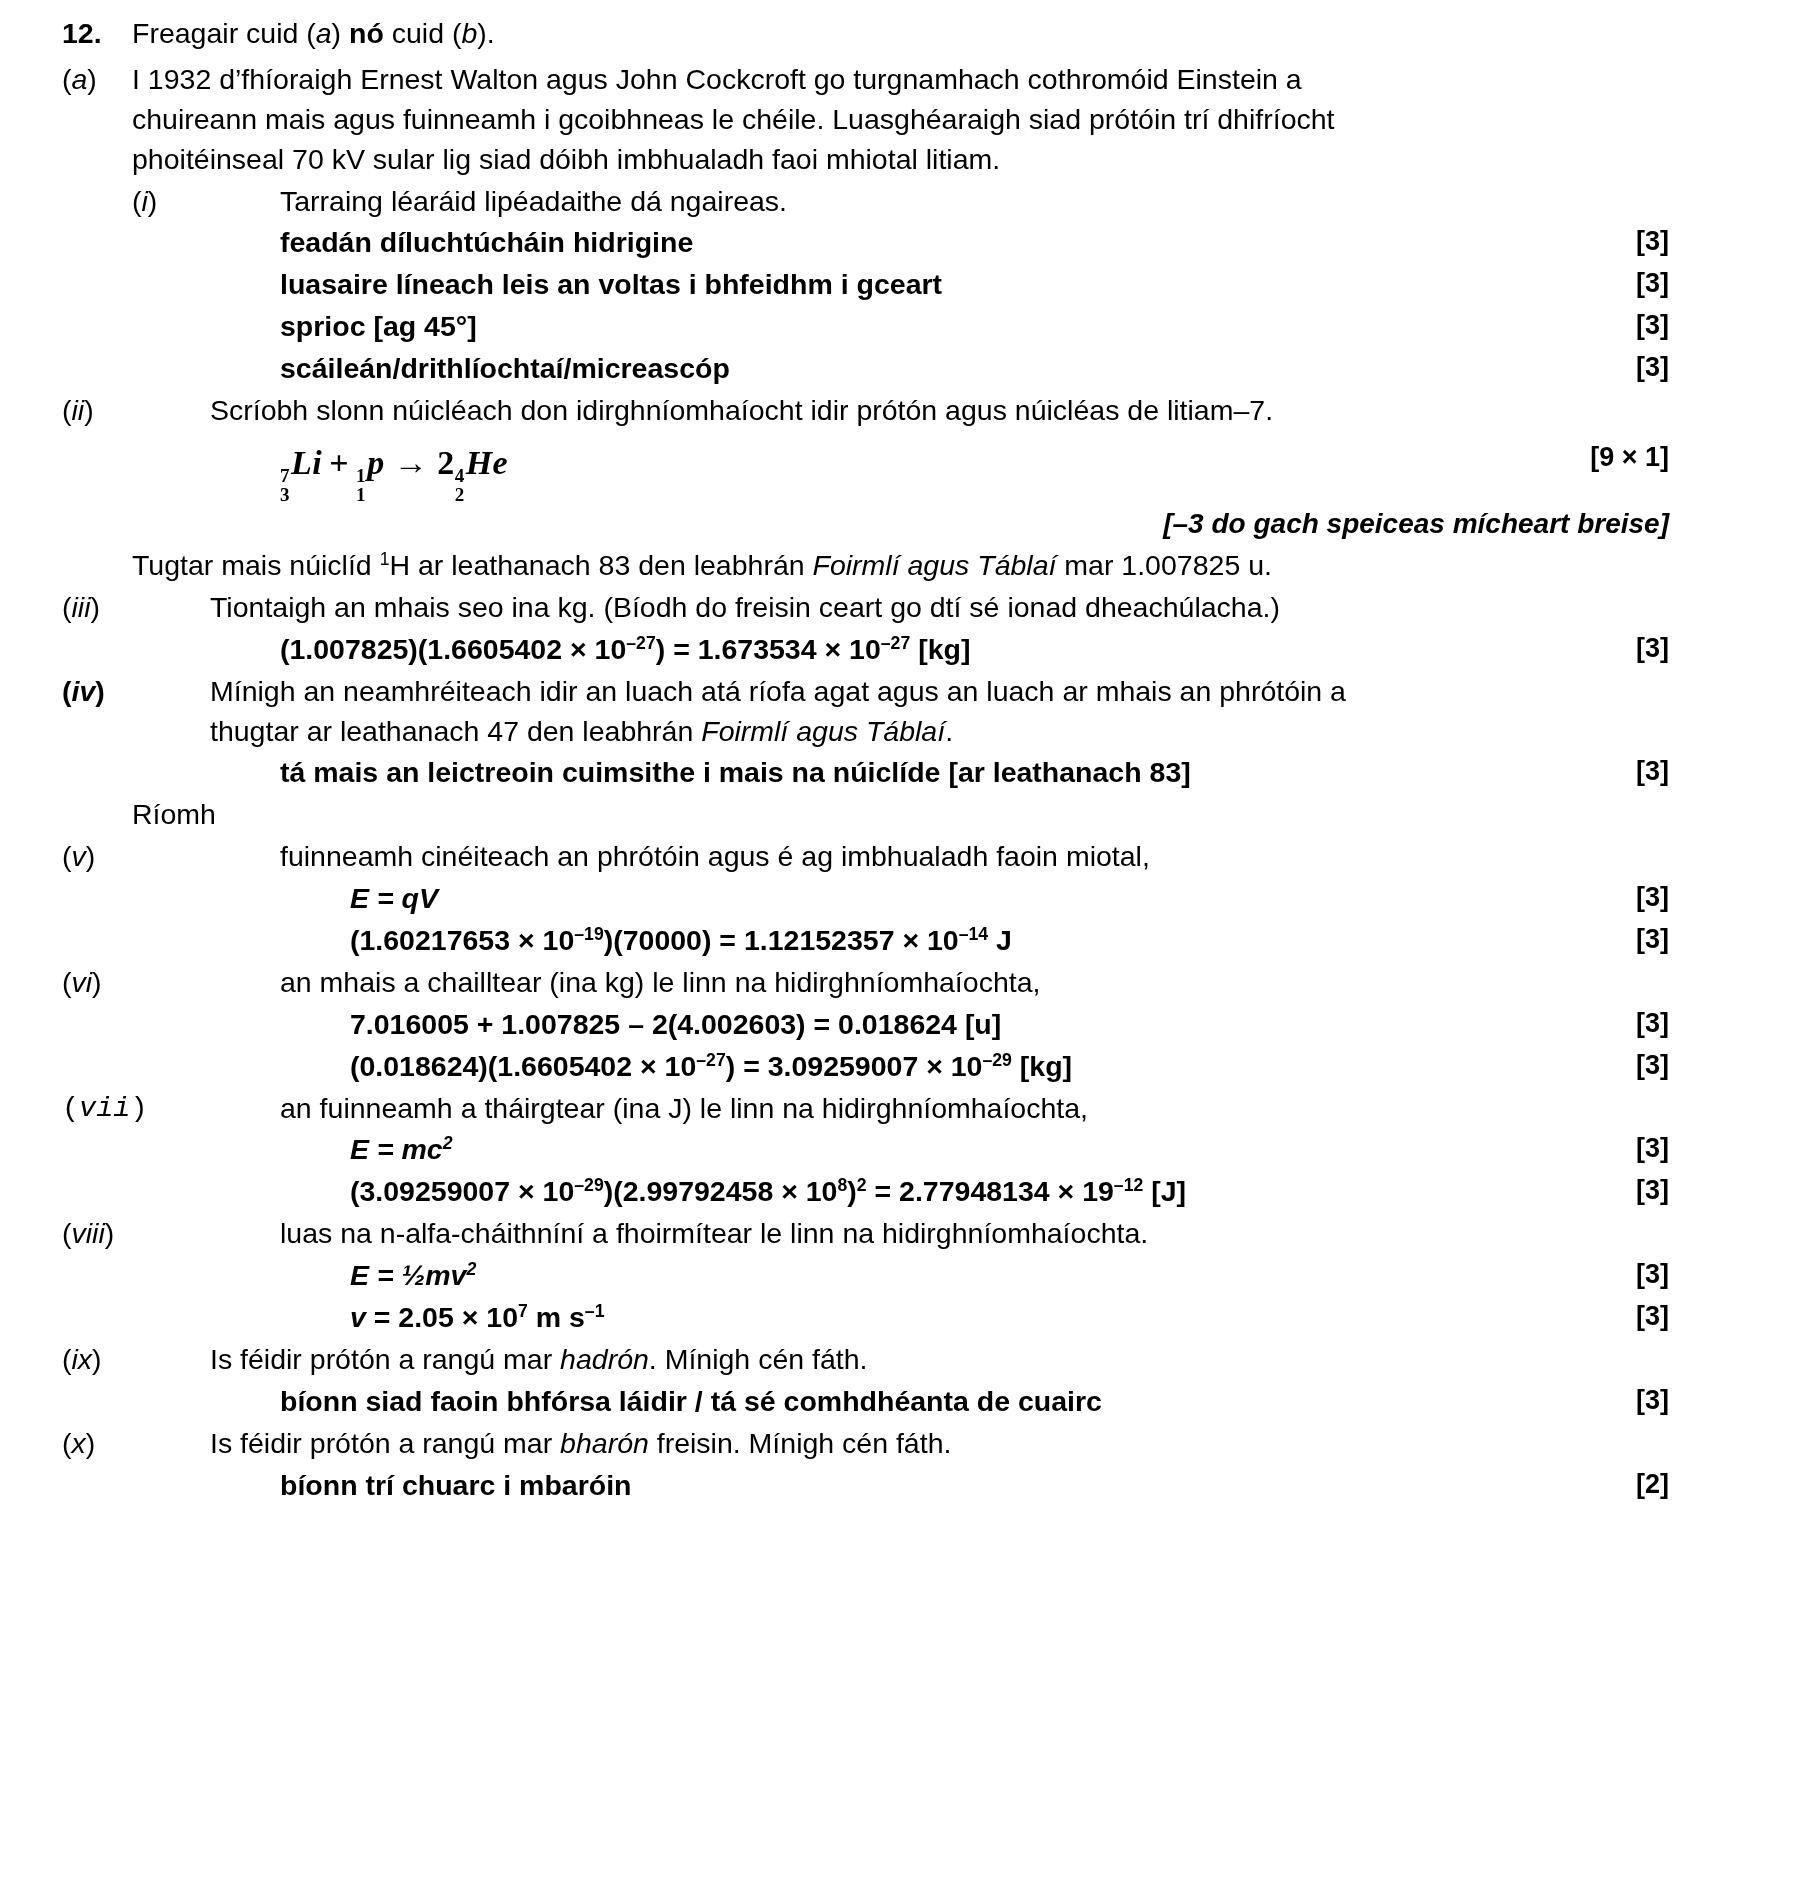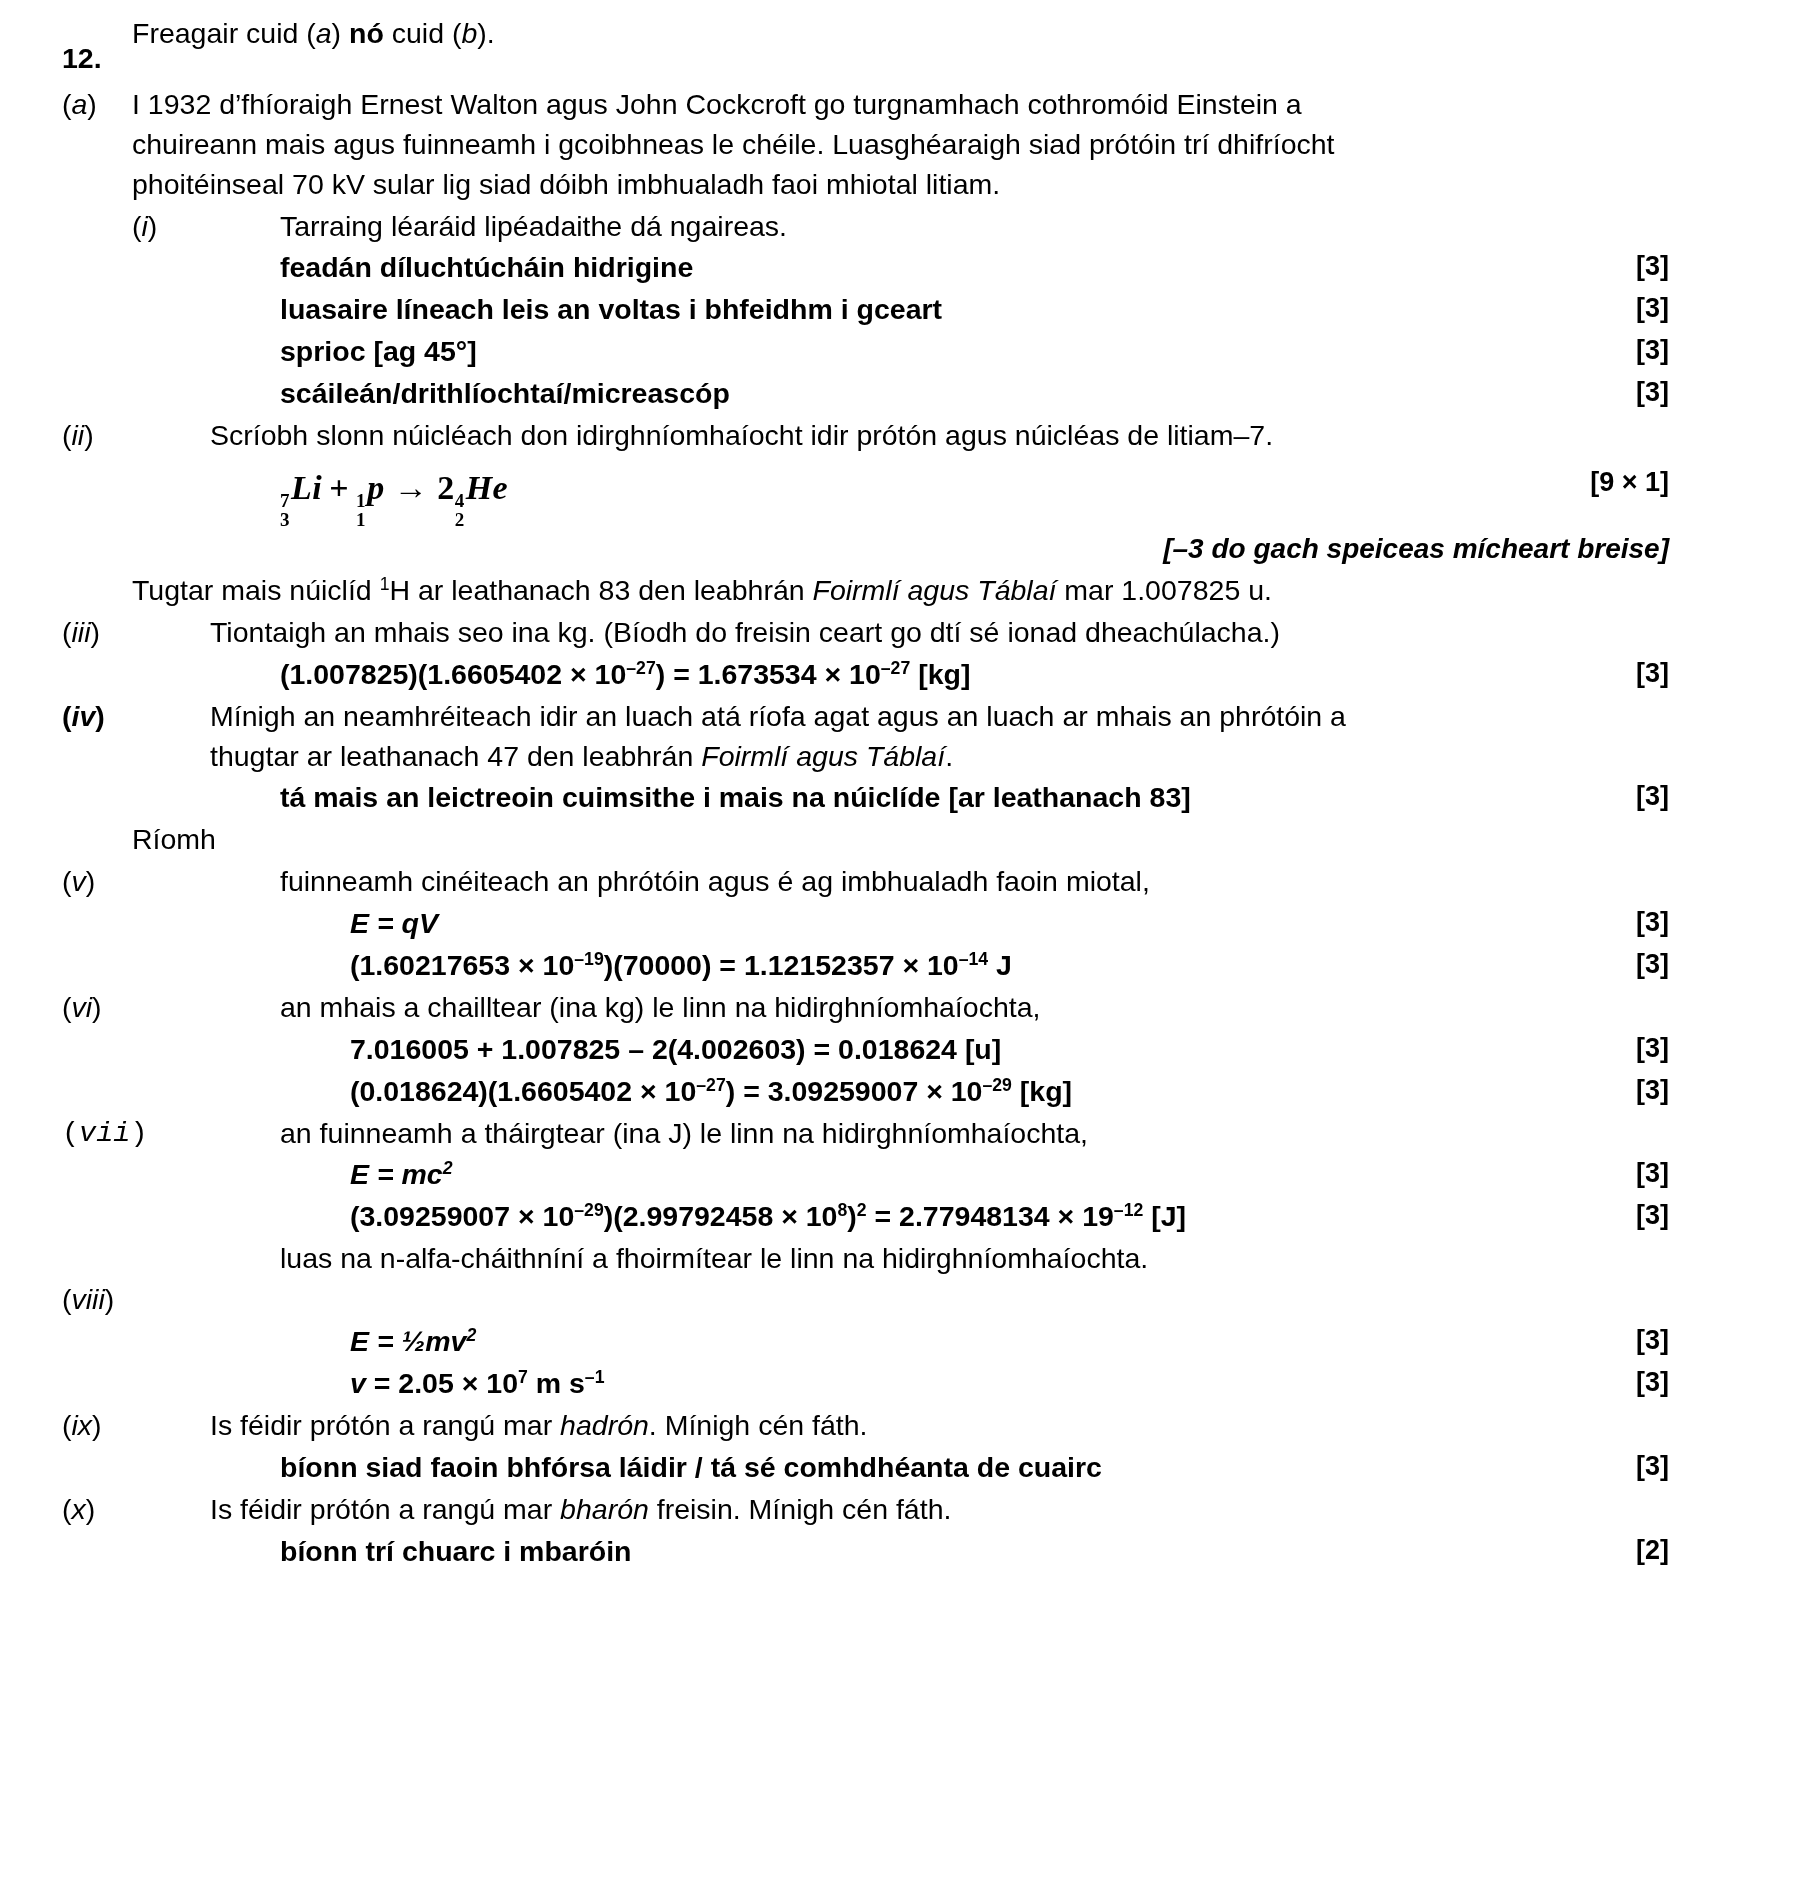--- a/index.html
+++ b/index.html
@@ -47,21 +47,21 @@
     width: 210px;
     text-align: right;
     font-size: 27px;
     font-weight: bold;
     white-space: nowrap;
     padding-right: 92px;
     box-sizing: border-box;
   }
 
   
-  .ind-q   { width: 70px; margin-top: 25px; }     
+  .ind-q   { width: 70px; }     
   .ind-a   { width: 70px; }     
   .ind-rom { width: 78px; }    
 
   .pad-a    { padding-left: 70px; }
 
   .ans {
     font-weight: bold;
   }
   em, .it { font-style: italic; }
   .bi { font-weight: bold; font-style: italic; }
@@ -267,21 +267,21 @@
     <div class="body bi"><span>E = mc</span><sup>2</sup></div>
     <div class="marks">[3]</div>
   </div>
   <div class="row">
     <div class="lbl" style="width:288px;"></div>
     <div class="body ans"><span>(3.09259007 × 10</span><sup>–29</sup><span>)(2.99792458 × 10</span><sup>8</sup><span>)</span><sup>2</sup><span> = 2.77948134 × 19</span><sup>–12</sup><span> [J]</span></div>
     <div class="marks">[3]</div>
   </div>
 
   <div class="row">
-    <div class="lbl" style="width:218px;margin-top:41px;">(<em>viii</em>)</div>
+    <div class="lbl" style="width:218px;">(<em>viii</em>)</div>
     <div class="body">luas na n-alfa-cháithníní a fhoirmítear le linn na hidirghníomhaíochta.</div>
     <div class="marks"></div>
   </div>
   <div class="row">
     <div class="lbl" style="width:288px;"></div>
     <div class="body bi"><span>E = ½mv</span><sup>2</sup></div>
     <div class="marks">[3]</div>
   </div>
   <div class="row">
     <div class="lbl" style="width:288px;"></div>

